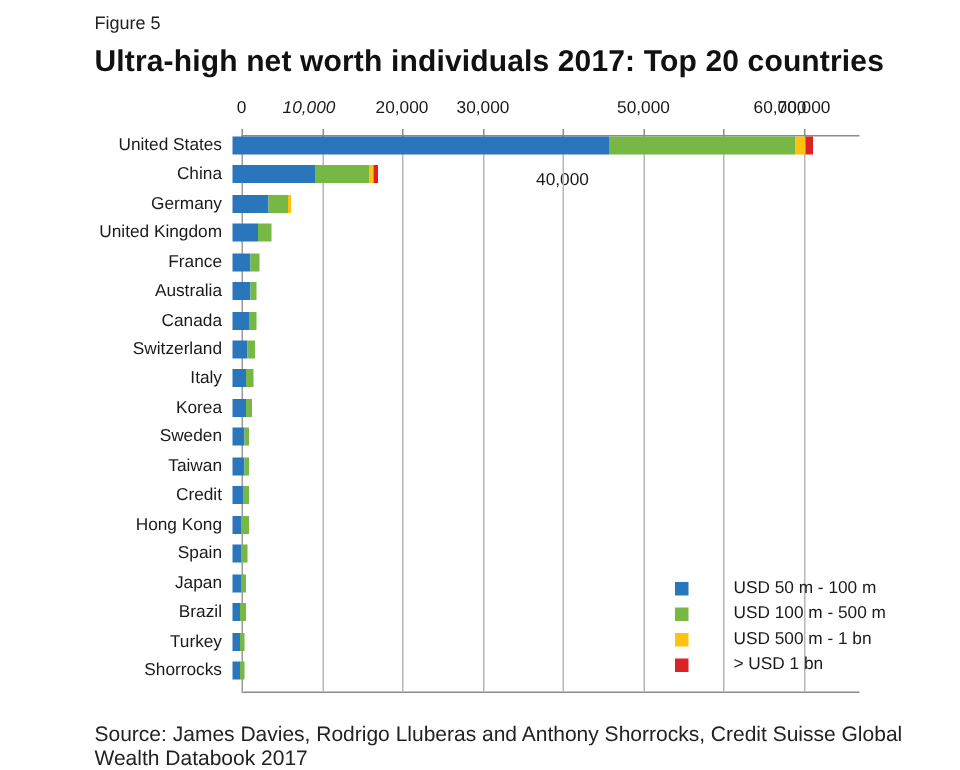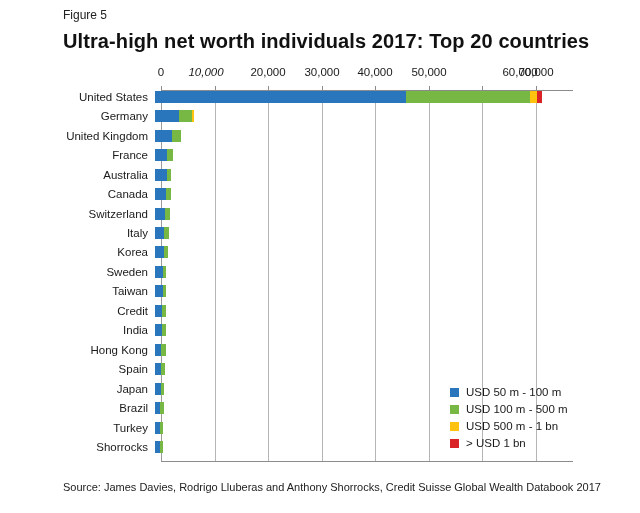--- a/index.html
+++ b/index.html
@@ -1,52 +1,52 @@
 <!DOCTYPE html>
 <html><head>
 <meta charset="utf-8">
 <style>
   html,body{margin:0;padding:0;background:#ffffff;}
   body{font-family:"Liberation Sans", sans-serif; color:#1a1a1a;}
   #stage{position:relative;width:640px;height:513px;background:#ffffff;overflow:hidden;}
   .figure-label{position:absolute;left:63px;top:8px;font-size:12px;color:#222;}
   .chart-title{position:absolute;left:63px;top:30px;font-size:20px;font-weight:bold;color:#111;letter-spacing:.1px;}
-  .source-line{position:absolute;left:63px;top:481px;font-size:11px;color:#222;}
+  .source-line{position:absolute;left:63px;top:481px;font-size:14px;color:#222;}
 
   
   .axis-labels{position:absolute;left:161px;top:66px;width:412px;height:16px;}
   .axis-tick-label{position:absolute;top:0;transform:translateX(-50%);font-size:11.5px;color:#1a1a1a;white-space:nowrap;}
   .plot{position:absolute;left:161px;top:90px;width:412px;height:370px;border-top:1px solid #8c8c8c;border-bottom:1px solid #8c8c8c;}
   .gridline{position:absolute;top:0;bottom:0;width:1px;background:#b5b5b5;}
   .gridline.zero{background:#9a9a9a;}
   .axis-tick{position:absolute;top:-5px;width:1px;height:9px;background:#8c8c8c;}
   .rows{position:absolute;left:0;top:90px;width:640px;height:370px;display:flex;flex-direction:column;justify-content:space-around;}
   .chart-row{display:flex;align-items:flex-start;height:18px;}
   .country-label{width:155px;padding-right:7px;box-sizing:border-box;text-align:right;font-size:11.5px;color:#1a1a1a;white-space:nowrap;}
   .track{position:relative;width:412px;height:12px;display:flex;}
   .seg{height:12px;}
 
   .legend{position:absolute;left:450px;top:386px;display:flex;flex-direction:column;gap:5px;}
   .legend-item{display:flex;align-items:center;height:12px;}
   .legend-swatch{width:9px;height:9px;margin-right:7px;flex:0 0 auto;}
-  .legend-label{font-size:11.5px;color:#1a1a1a;white-space:nowrap;}
+  .legend-label{font-size:11.5px;color:#1a1a1a;white-space:nowrap;margin-left:23px;}
 </style>
 </head>
 <body>
 
 <div id="stage">
   <div class="figure-label">Figure 5</div>
   <div class="chart-title">Ultra-high net worth individuals 2017: Top 20 countries</div>
 
   <div class="axis-labels" id="axisLabels">
       <span class="axis-tick-label" style="left: 0px;">0</span>
       <span class="axis-tick-label" style="left: 45px; font-style: italic;">10,000</span>
       <span class="axis-tick-label" style="left: 107px;">20,000</span>
       <span class="axis-tick-label" style="left: 161px;">30,000</span>
-      <span class="axis-tick-label" style="left: 214px;">40,000</span>
+      <span class="axis-tick-label" style="left: 214px; margin-top: 48px;">40,000</span>
       <span class="axis-tick-label" style="left: 268px;">50,000</span>
       <span class="axis-tick-label" style="left: 331px; margin-left: 28px;">60,000</span>
       <span class="axis-tick-label" style="left: 375px;">70,000</span>
     </div>
 
   <div class="plot" id="plot">
       <div class="gridline zero" style="left: 0px;"></div>
       <div class="axis-tick" style="left: 0px;"></div>
       <div class="gridline" style="left: 54px;"></div>
       <div class="axis-tick" style="left: 54px;"></div>
@@ -68,20 +68,29 @@
       <div class="chart-row">
         <div class="country-label">United States</div>
         <div class="track">
           <div class="seg" style="width: 251.481px; background: rgb(42, 118, 188);"></div>
           <div class="seg" style="width: 123.065px; background: rgb(118, 184, 67);"></div>
           <div class="seg" style="width: 7.49091px; background: rgb(255, 194, 14);"></div>
           <div class="seg" style="width: 4.81558px; background: rgb(217, 35, 39);"></div>
         </div>
       </div>
       <div class="chart-row">
+        <div class="country-label">China</div>
+        <div class="track">
+          <div class="seg" style="width: 54.5766px; background: rgb(42, 118, 188);"></div>
+          <div class="seg" style="width: 36.9195px; background: rgb(118, 184, 67);"></div>
+          <div class="seg" style="width: 2.14026px; background: rgb(255, 194, 14);"></div>
+          <div class="seg" style="width: 3.21039px; background: rgb(217, 35, 39);"></div>
+        </div>
+      </div>
+      <div class="chart-row">
         <div class="country-label">Germany</div>
         <div class="track">
           <div class="seg" style="width: 23.5429px; background: rgb(42, 118, 188);"></div>
           <div class="seg" style="width: 13.3766px; background: rgb(118, 184, 67);"></div>
           <div class="seg" style="width: 1.60519px; background: rgb(255, 194, 14);"></div>
         </div>
       </div>
       <div class="chart-row">
         <div class="country-label">United Kingdom</div>
         <div class="track">
@@ -146,27 +155,20 @@
         </div>
       </div>
       <div class="chart-row">
         <div class="country-label">Credit</div>
         <div class="track">
           <div class="seg" style="width: 6.95584px; background: rgb(42, 118, 188);"></div>
           <div class="seg" style="width: 4.01299px; background: rgb(118, 184, 67);"></div>
         </div>
       </div>
       <div class="chart-row">
-        <div class="country-label">India</div>
-        <div class="track">
-          <div class="seg" style="width: 6.95584px; background: rgb(42, 118, 188);"></div>
-          <div class="seg" style="width: 3.74545px; background: rgb(118, 184, 67);"></div>
-        </div>
-      </div>
-      <div class="chart-row">
         <div class="country-label">Hong Kong</div>
         <div class="track">
           <div class="seg" style="width: 6.42078px; background: rgb(42, 118, 188);"></div>
           <div class="seg" style="width: 4.28052px; background: rgb(118, 184, 67);"></div>
         </div>
       </div>
       <div class="chart-row">
         <div class="country-label">Spain</div>
         <div class="track">
           <div class="seg" style="width: 6.15325px; background: rgb(42, 118, 188);"></div>

